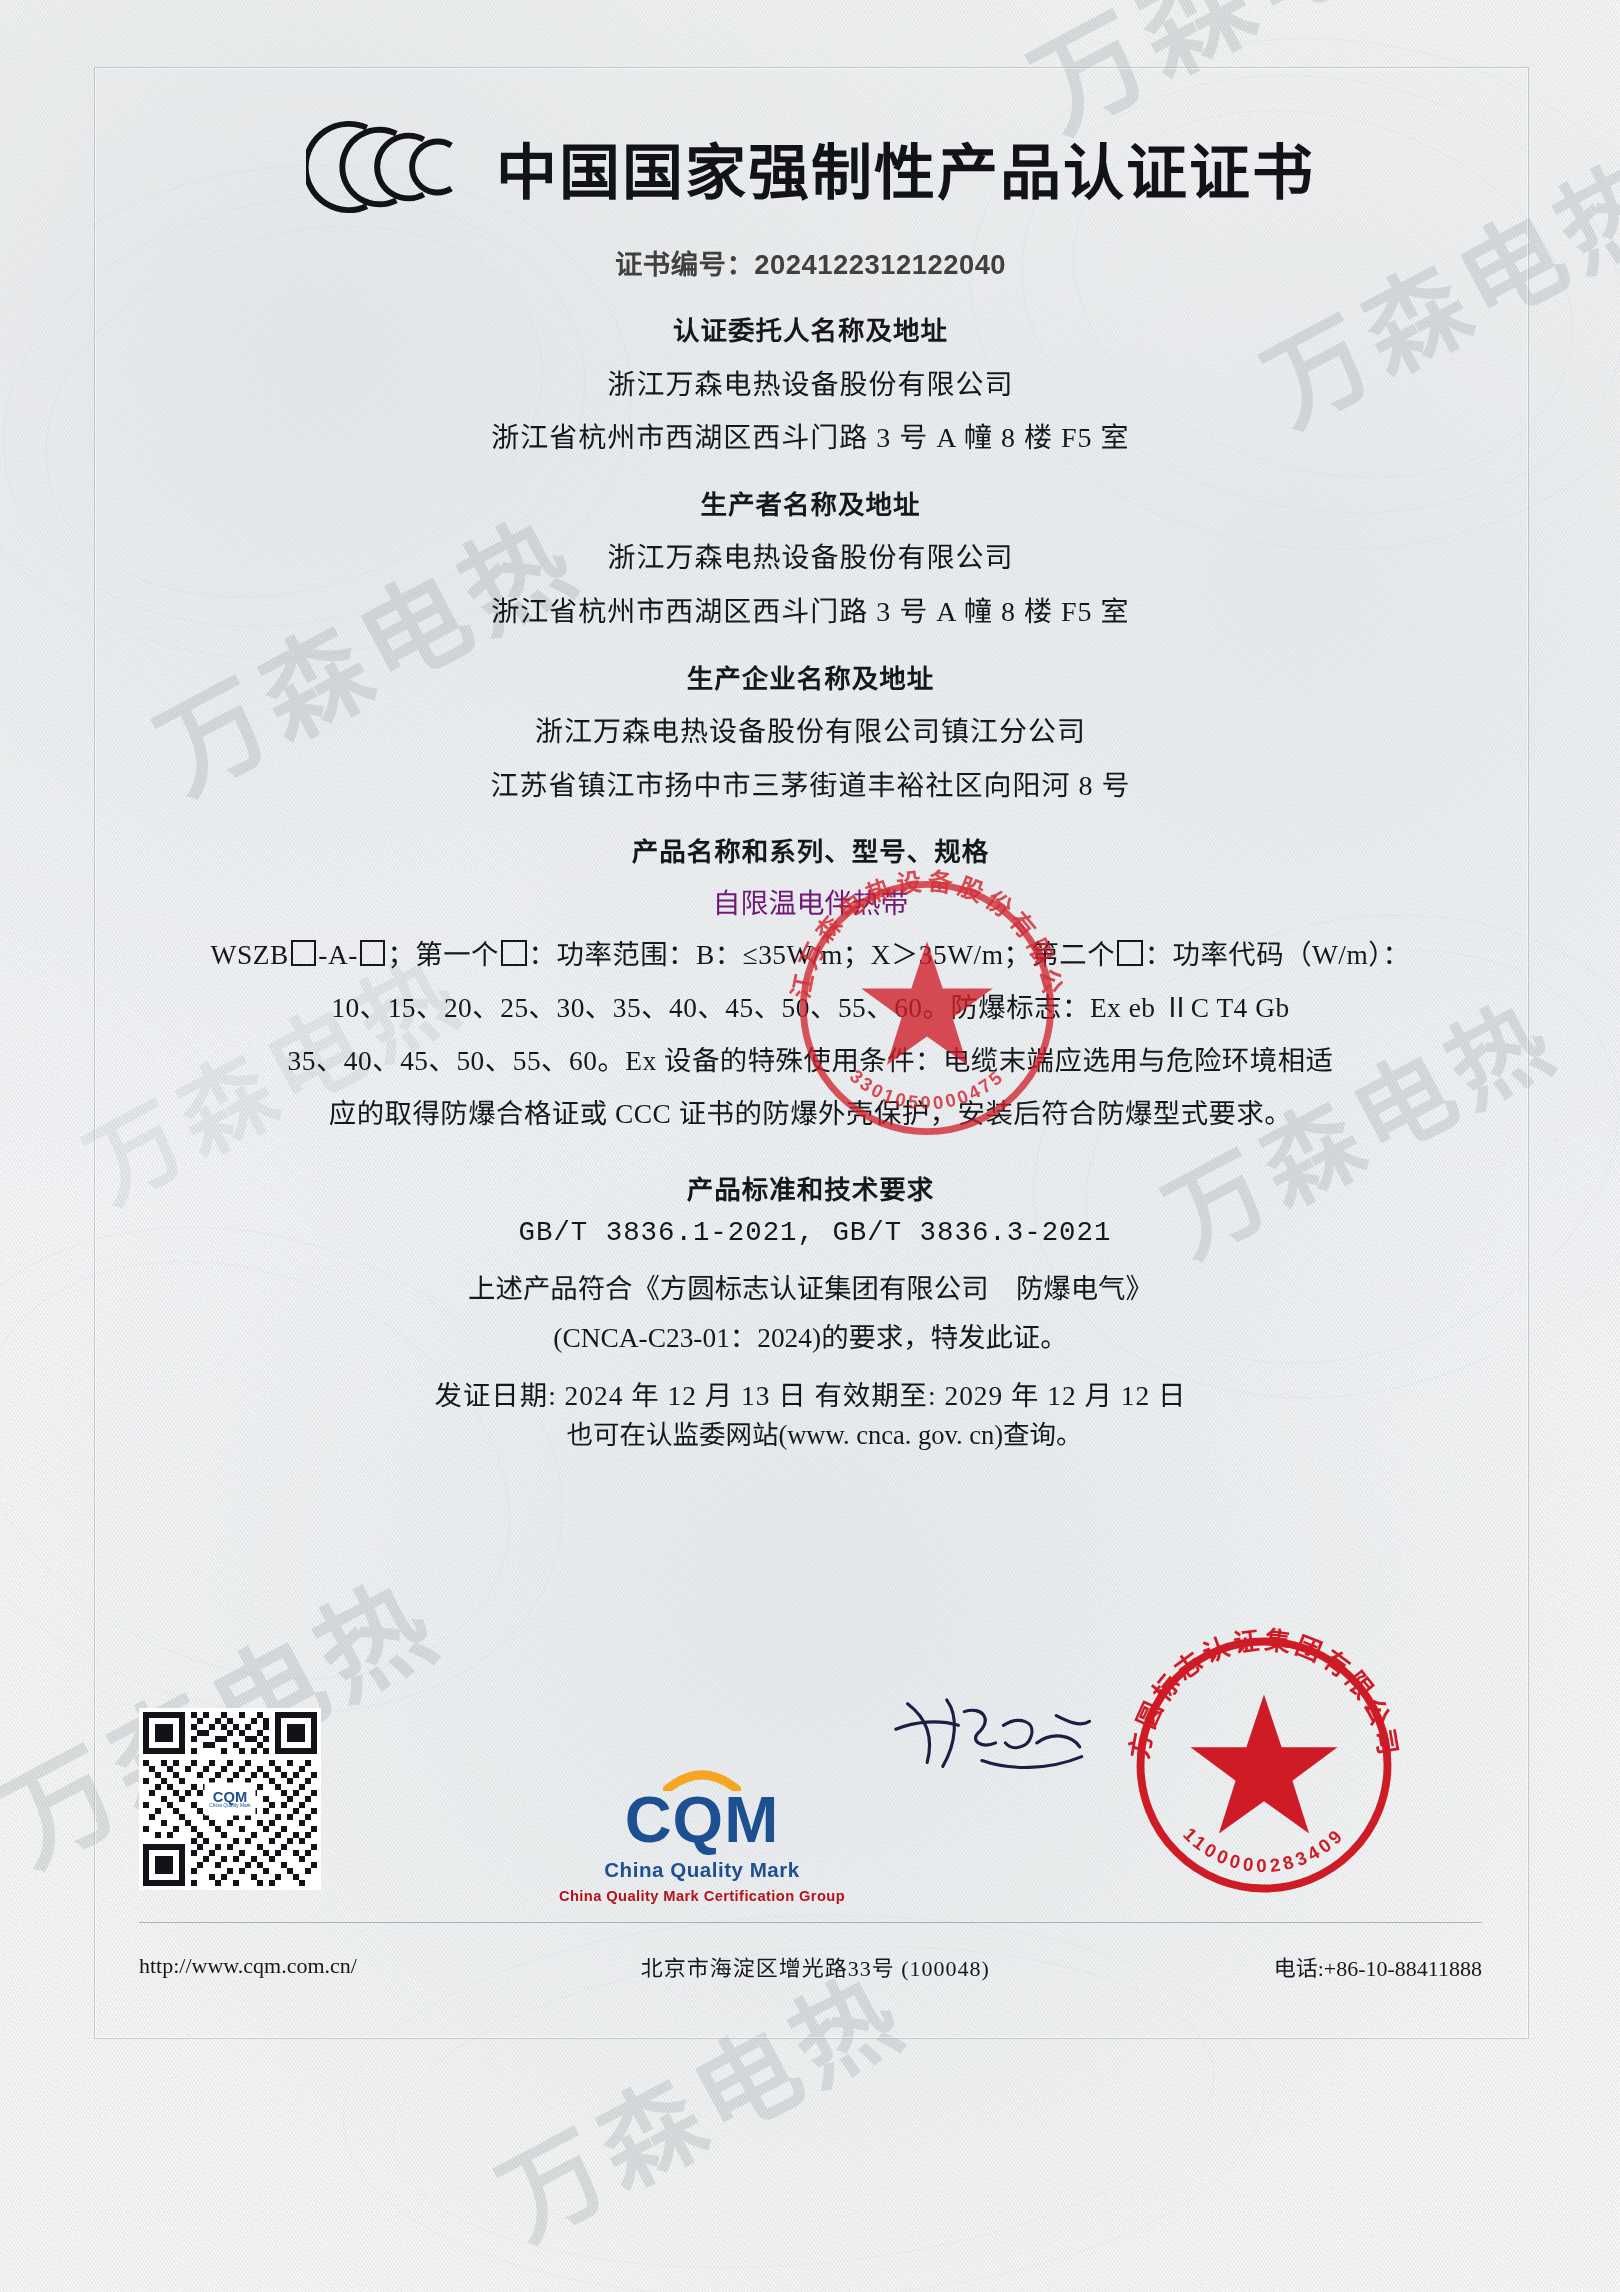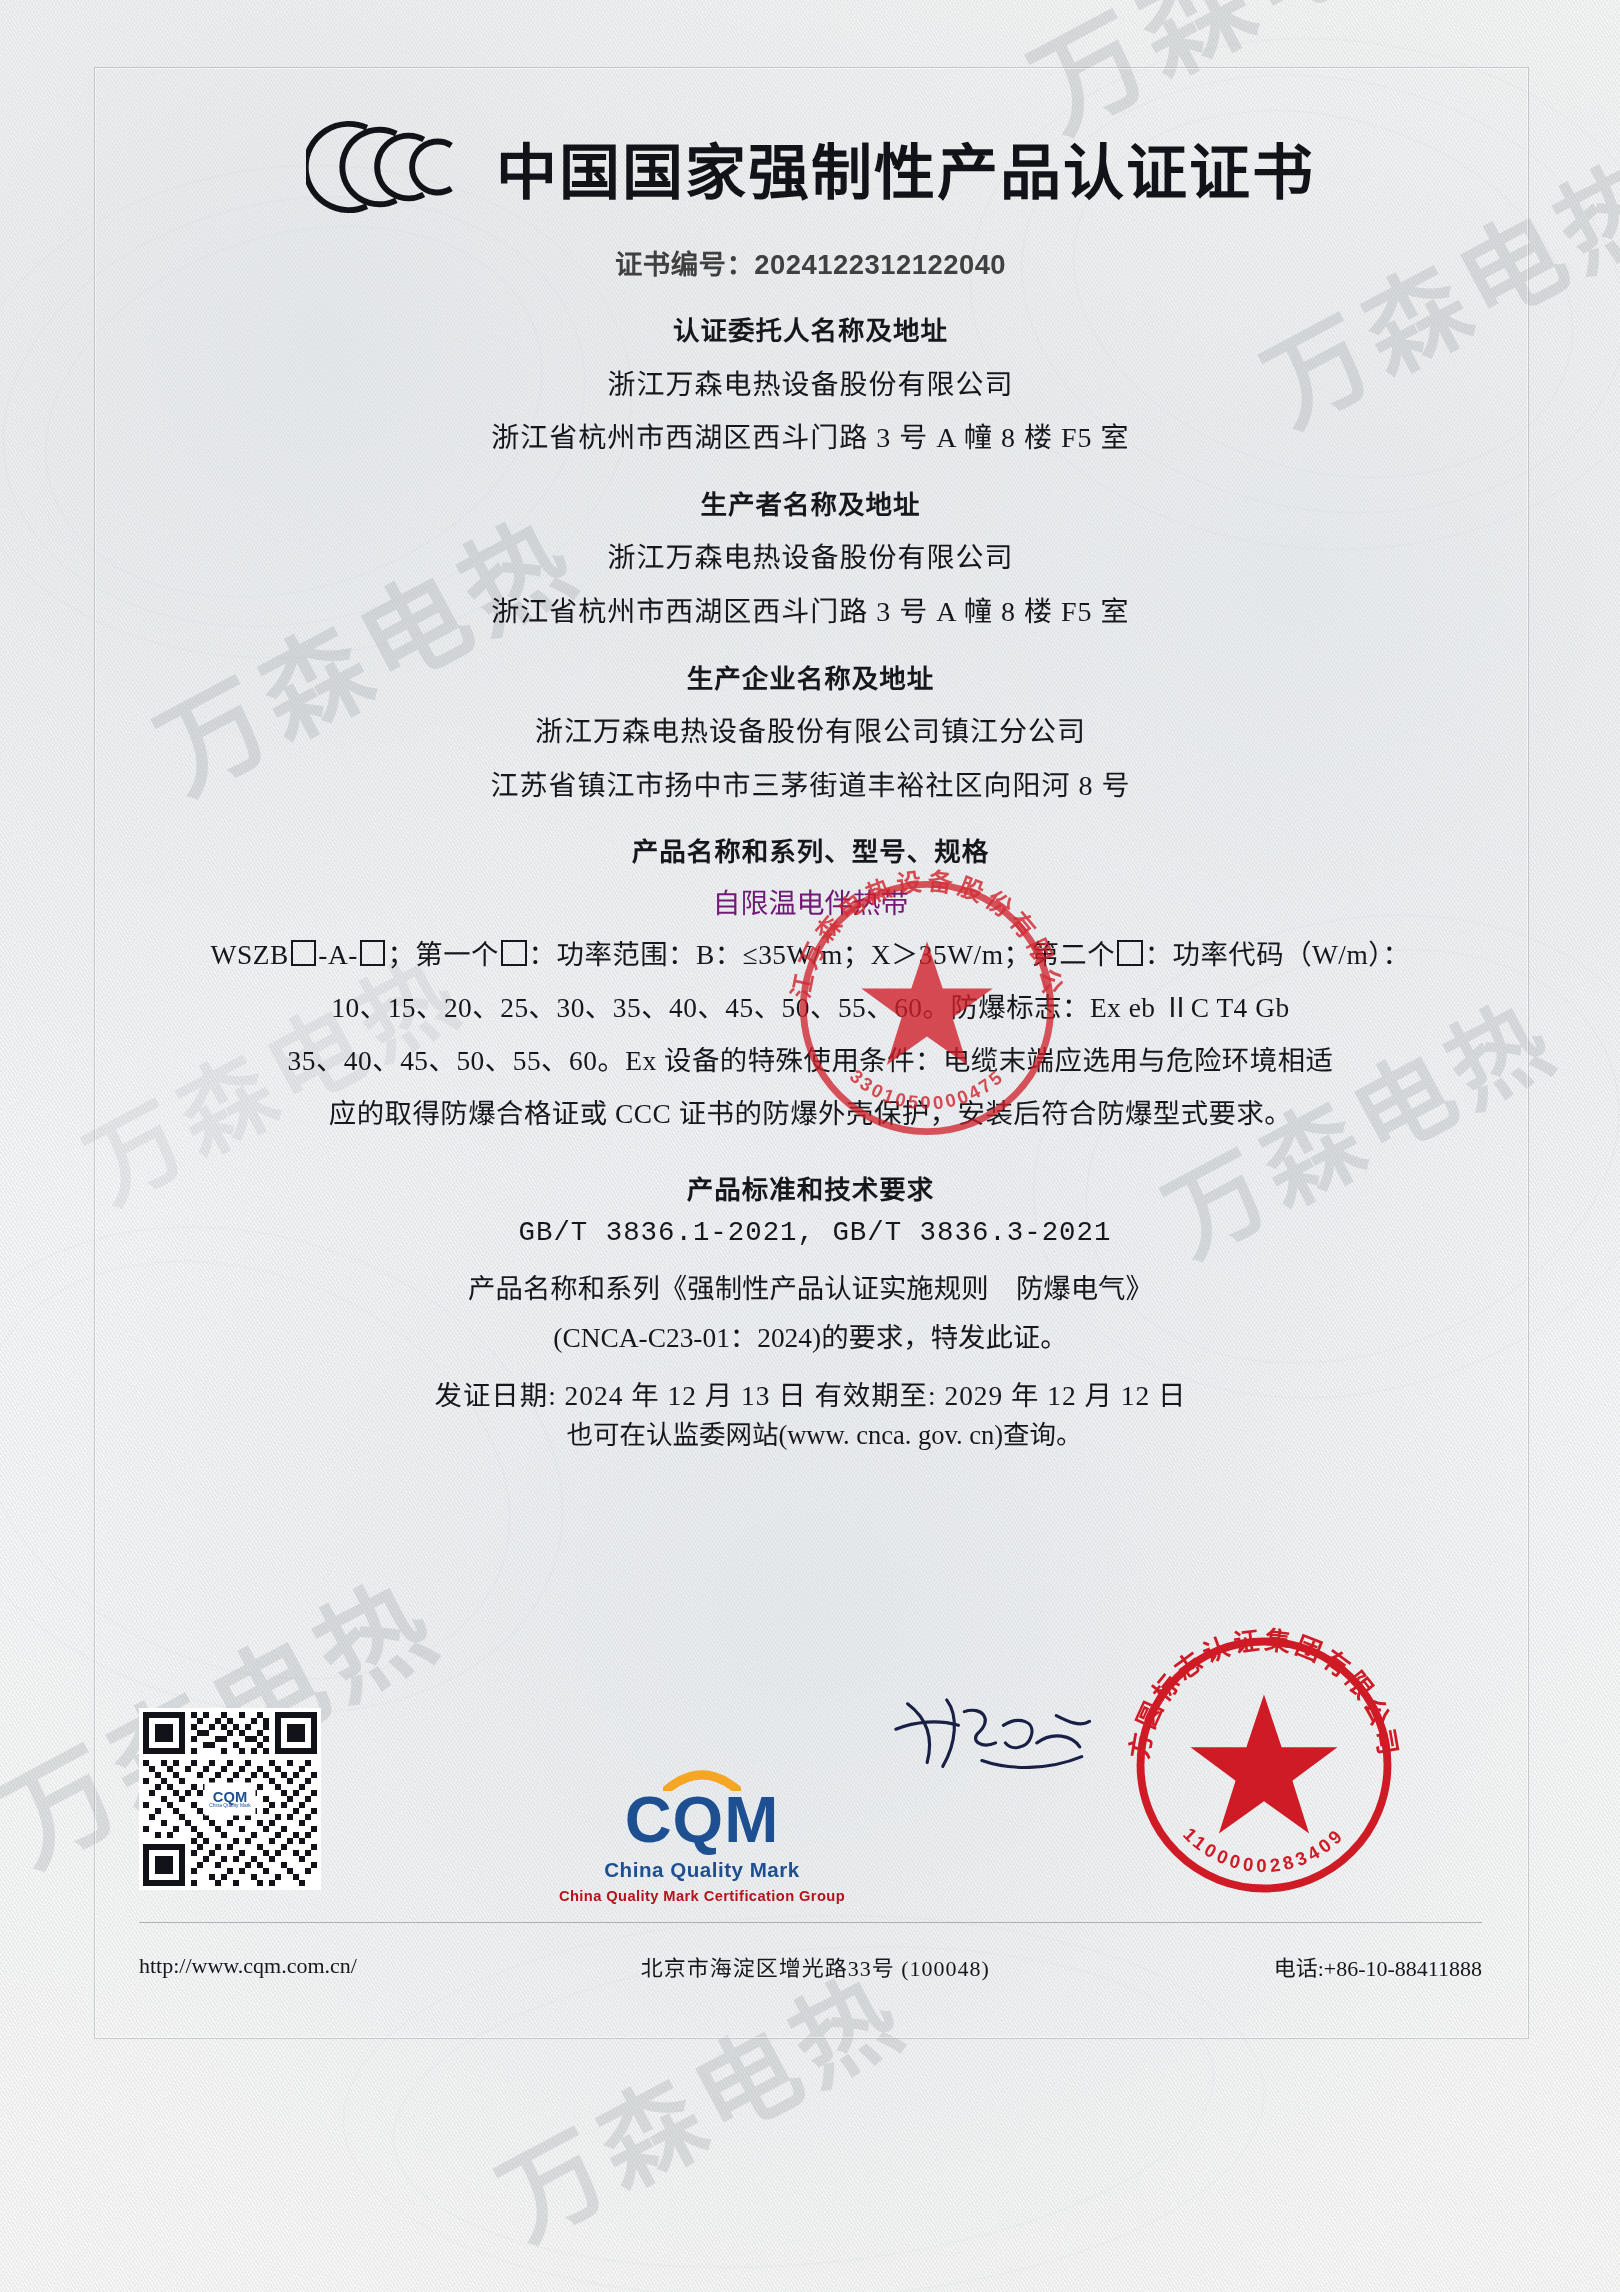--- a/index.html
+++ b/index.html
@@ -398,21 +398,21 @@
     <div class="spec-block">
       <div class="spec-line"><span>WSZB</span><span class="box-glyph"></span><span>-A-</span><span class="box-glyph"></span><span>；第一个</span><span class="box-glyph"></span><span>：功率范围：B：≤35W/m；X＞35W/m；第二个</span><span class="box-glyph"></span><span>：功率代码（W/m）：</span></div>
       <div class="spec-line">10、15、20、25、30、35、40、45、50、55、60。防爆标志：Ex eb ⅡC T4 Gb</div>
       <div class="spec-line">35、40、45、50、55、60。Ex 设备的特殊使用条件：电缆末端应选用与危险环境相适</div>
       <div class="spec-line">应的取得防爆合格证或 CCC 证书的防爆外壳保护，安装后符合防爆型式要求。</div>
     </div>
 
     <div class="sec-label">产品标准和技术要求</div>
     <div class="std-line">GB/T 3836.1-2021, GB/T 3836.3-2021</div>
 
-    <div class="stmt">产品名称和系列《强制性产品认证实施规则　防爆电气》</div>
+    <div class="stmt">上述产品符合《方圆标志认证集团有限公司　防爆电气》</div>
     <div class="stmt tight">(CNCA-C23-01：2024)的要求，特发此证。</div>
     <div class="dates">发证日期: 2024 年 12 月 13 日  有效期至: 2029 年 12 月 12 日</div>
     <div class="verify" style="margin-top:0;padding-left:28px;">也可在认监委网站(www. cnca. gov. cn)查询。</div>
 
     <svg class="center-seal" viewBox="0 0 320 320">
       <defs>
         <path id="centerTopArc" d="M 40 160 A 120 120 0 0 1 280 160"></path>
         <path id="centerBotArc" d="M 68 218 A 116 116 0 0 0 252 218"></path>
       </defs>
       <circle cx="160" cy="160" r="126" fill="none" stroke="#d01f28" stroke-width="7" opacity="0.82"></circle>

